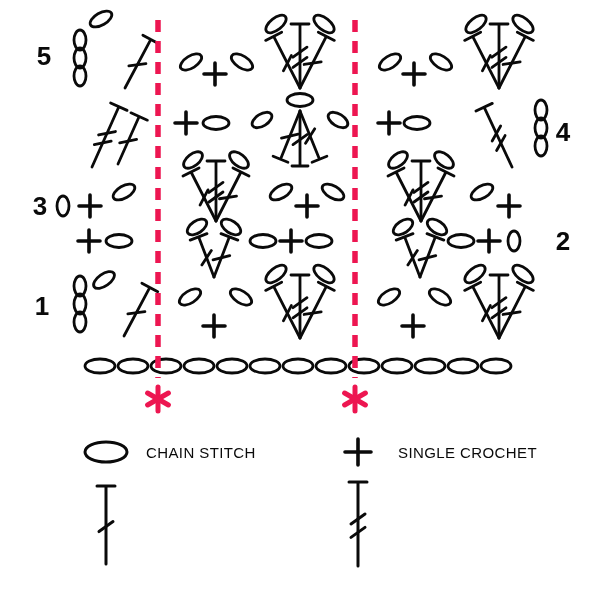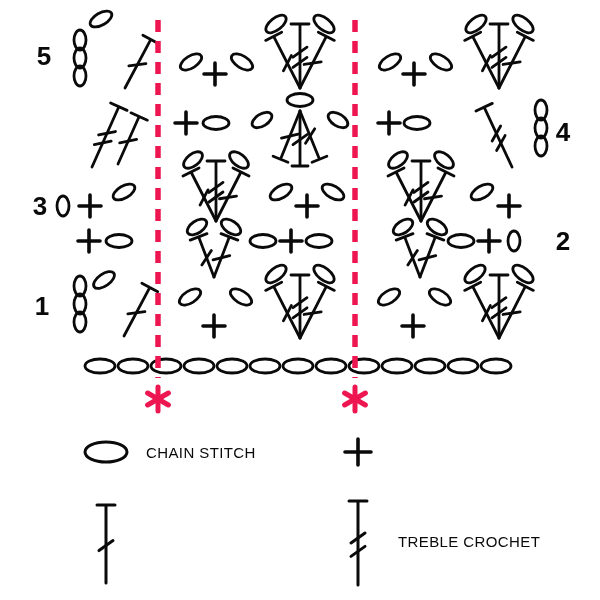--- a/index.html
+++ b/index.html
@@ -1,18 +1,18 @@
 <!DOCTYPE html>
 <html><head>
 <meta charset="utf-8">
 <style>
   html,body{margin:0;padding:0;background:#ffffff;width:600px;height:600px;overflow:hidden;}
   .page{width:600px;height:600px;font-family:"Liberation Sans",sans-serif;background:#fff;}
   #chart-svg{display:block;}
-  .legend{display:grid;grid-template-columns:252px 1fr;padding-left:78px;margin-top:12px;row-gap:19px;align-items:center;}
+  .legend{display:grid;grid-template-columns:252px 1fr;padding-left:78px;margin-top:12px;row-gap:0;align-items:center;}
   .legend-item{display:flex;align-items:center;gap:12px;}
   .licon-sm{width:56px;height:44px;flex:0 0 56px;}
   .licon-lg{width:56px;height:96px;flex:0 0 56px;}
   .llabel{font-size:15px;letter-spacing:.4px;color:#0a0a0a;font-weight:500;}
 </style>
 </head>
 <body>
 
 <div class="page">
 
@@ -401,34 +401,34 @@
           </g>
         </svg>
       <span class="llabel">CHAIN STITCH</span>
     </div>
     <div class="legend-item">
       <svg class="licon-sm" viewBox="0 0 56 44">
           <g transform="translate(28,22) rotate(0)">
             <path d="M -13 0 H 13 M 0 -13 V 13" stroke="#0a0a0a" stroke-width="3.6" fill="none" stroke-linecap="round"></path>
           </g>
         </svg>
+      <span class="llabel">SINGLE CROCHET</span>
     </div>
     <div class="legend-item">
       <svg class="licon-lg" viewBox="0 0 56 96">
           <g transform="translate(28,90) rotate(0)">
             <path d="M 0 0 V -78 M -9 -78 H 9" stroke="#0a0a0a" stroke-width="3" fill="none" stroke-linecap="round"></path>
             <line x1="-7" y1="-32.44" x2="7" y2="-42.44" stroke="#0a0a0a" stroke-width="3" stroke-linecap="round"></line>
           </g>
         </svg>
     </div>
     <div class="legend-item">
       <svg class="licon-lg" viewBox="0 0 56 96">
           <g transform="translate(28,92) rotate(0)">
             <path d="M 0 0 V -84 M -9 -84 H 9" stroke="#0a0a0a" stroke-width="3" fill="none" stroke-linecap="round"></path>
             <line x1="-7" y1="-28.6" x2="7" y2="-38.6" stroke="#0a0a0a" stroke-width="3" stroke-linecap="round"></line>
             <line x1="-7" y1="-42.040000000000006" x2="7" y2="-52.040000000000006" stroke="#0a0a0a" stroke-width="3" stroke-linecap="round"></line>
           </g>
         </svg>
-      <span class="llabel">TREBLE CROCHET</span>
     </div>
   </div>
 
 </div>
 
 </body></html>

